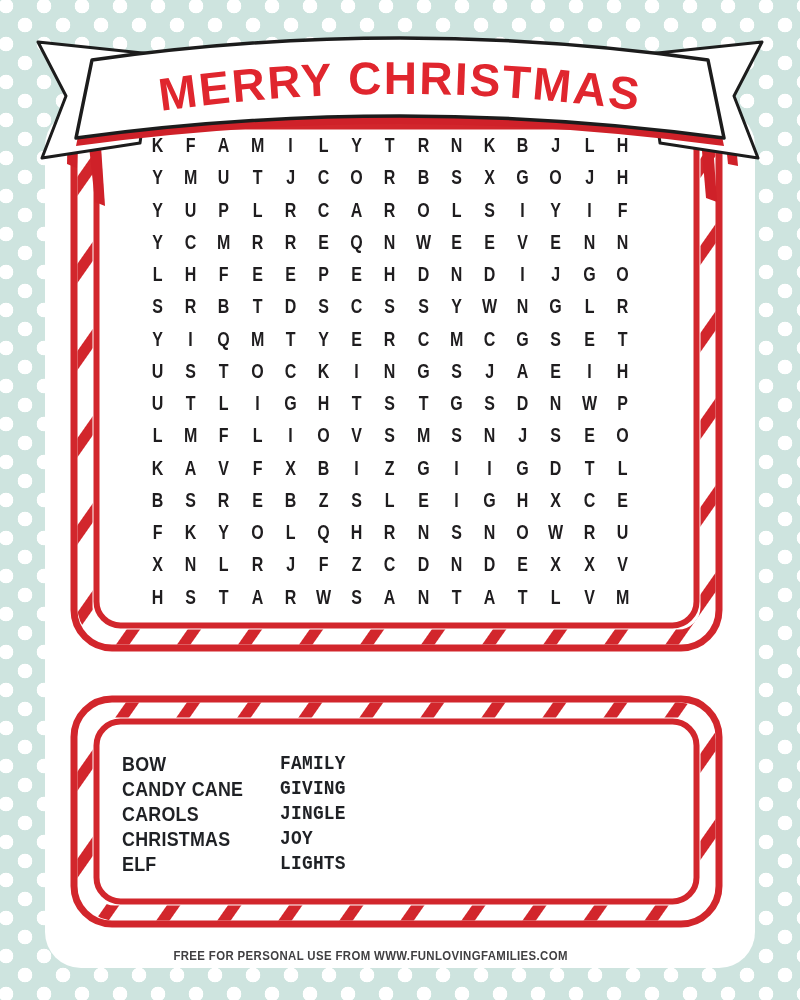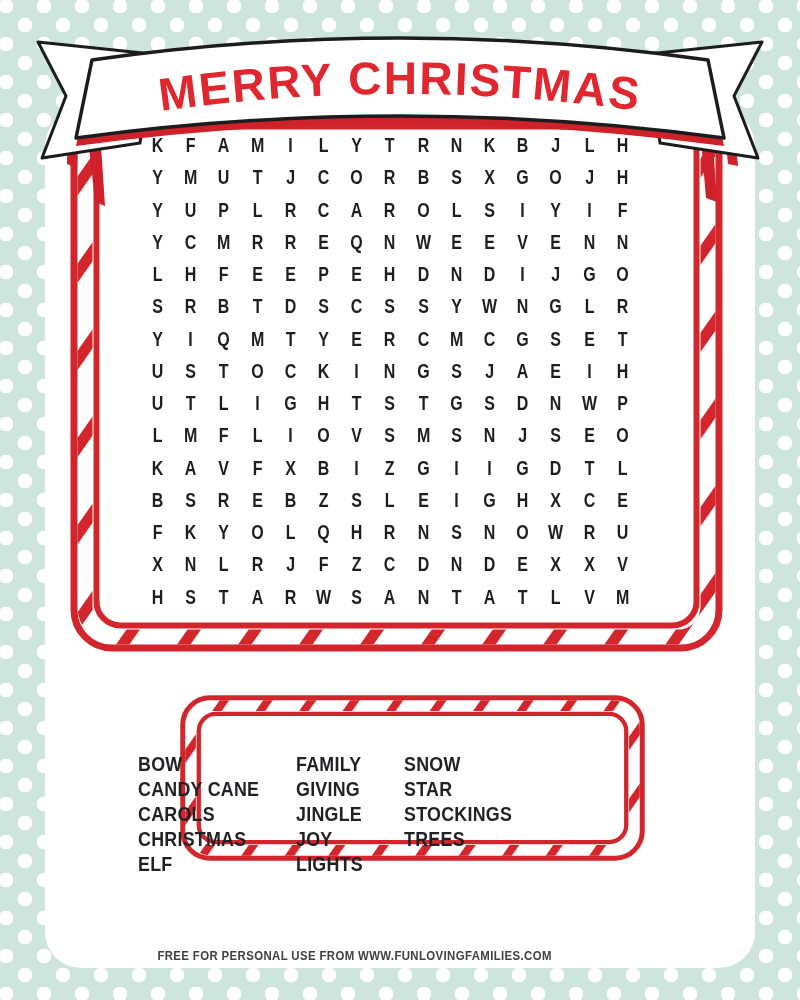--- a/index.html
+++ b/index.html
@@ -13,50 +13,50 @@
     background-position:6px 6px,25px 25px;
     font-family:"Liberation Sans", sans-serif;
   }
   .sheet{
     position:absolute;left:45px;top:110px;width:710px;height:858px;
     background:#ffffff;border-radius:36px;
   }
   .card{position:absolute;background:#ffffff;}
   .card svg.border{position:absolute;left:0;top:0;width:100%;height:100%;}
   .puzzle-card{left:70px;top:100px;width:653px;height:552px;border-radius:42px;}
-  .word-card{left:70px;top:695px;width:653px;height:166px;border-radius:40px;margin-left:16px;}
+  .word-card{left:70px;top:695px;width:653px;height:233px;border-radius:40px;}
 
   .letter-grid{
     position:absolute;left:71px;top:29px;width:498px;height:484px;
     display:grid;grid-template-columns:repeat(15,1fr);grid-template-rows:repeat(15,1fr);
   }
   .grid-cell{
     display:flex;align-items:center;justify-content:center;
     font-weight:700;font-size:20px;color:#1f1d1f;
     transform:scale(.8,1.02);
   }
 
   .word-columns{
     position:absolute;left:52px;top:56px;right:30px;
     display:flex;align-items:flex-start;
   }
   .word-col{flex:0 0 auto;}
   .word-col:nth-child(1){width:158px;}
-  .word-col:nth-child(2){width:108px;}
+  .word-col:nth-child(2){width:108px;font-family:Liberation Mono, monospace;}
   .word-col:nth-child(3){width:152px;}
   .word{
     font-weight:700;font-size:21px;line-height:25px;color:#1f2125;
     letter-spacing:.3px;transform:scaleX(.85);transform-origin:left center;
     white-space:nowrap;
   }
 
   .banner{position:absolute;left:0;top:0;width:800px;height:230px;z-index:30;pointer-events:none;}
 
   .footer{
-    position:absolute;left:0;top:946px;width:709px;text-align:center;
+    position:absolute;left:0;top:946px;width:709px;text-align:center;padding-left:16px;
   }
   .footer-text{
     display:inline-block;font-weight:700;font-size:12px;letter-spacing:.4px;
     color:#414042;transform:scaleX(.95);
   }
 </style>
 </head>
 <body>
 
 <svg width="0" height="0" style="position:absolute" aria-hidden="true">
@@ -318,26 +318,20 @@
         <div class="word">CHRISTMAS</div>
         <div class="word">ELF</div>
       </div>
       <div class="word-col">
         <div class="word">FAMILY</div>
         <div class="word">GIVING</div>
         <div class="word">JINGLE</div>
         <div class="word">JOY</div>
         <div class="word">LIGHTS</div>
       </div>
-      <div class="word-col">
-        <div class="word">SNOW</div>
-        <div class="word">STAR</div>
-        <div class="word">STOCKINGS</div>
-        <div class="word">TREES</div>
-      </div>
     </div>
 </div>
 
 <svg class="banner" viewBox="0 0 800 230">
   <defs>
     <path id="bannerArc" d="M128,116 Q400,72 672,116"></path>
   </defs>
 
   <g>
     <path d="M86,118 L99,116 L105,206 L95,202 Z" fill="#cf2129"></path>

